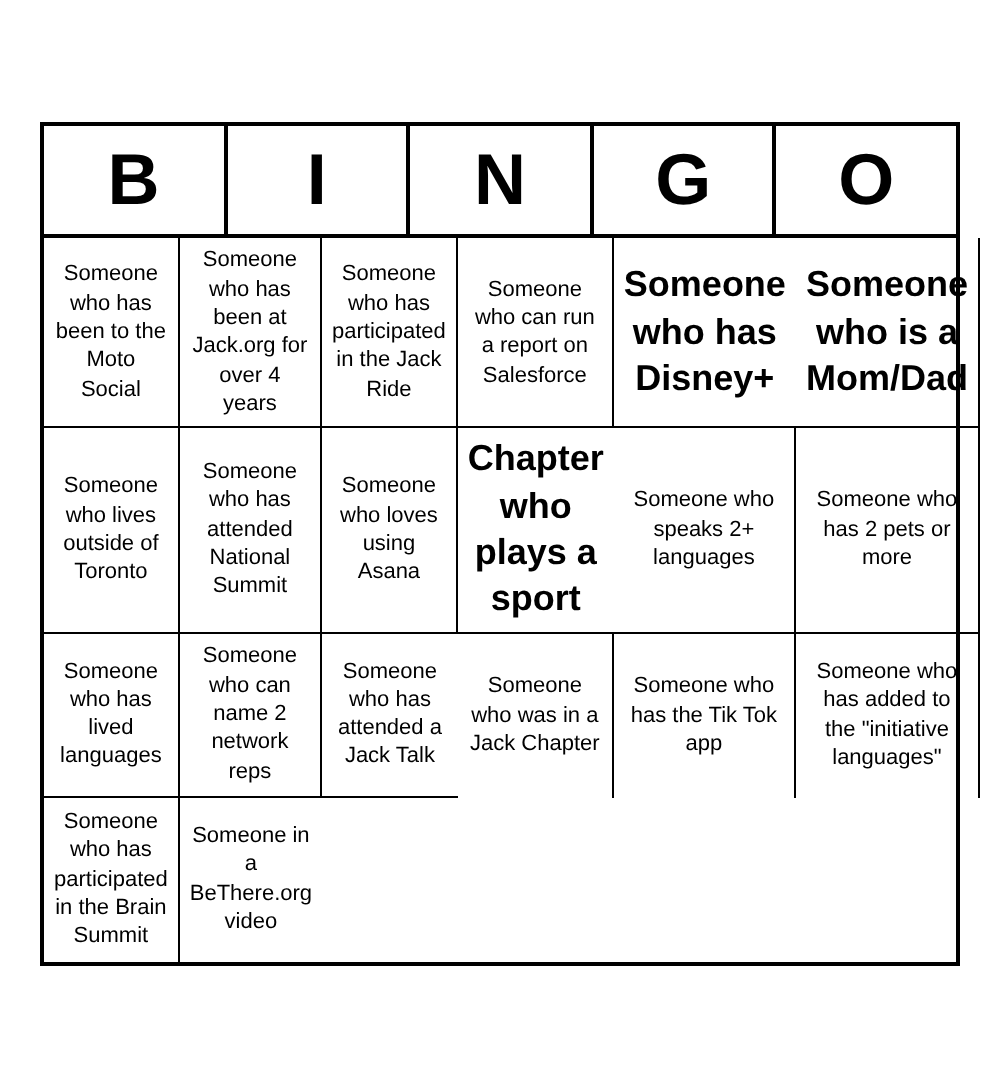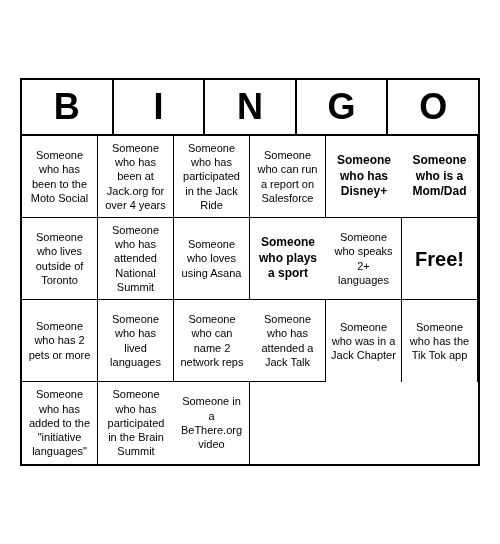--- a/index.html
+++ b/index.html
@@ -52,21 +52,21 @@
       border-right: none;
     }
     .bingo-grid .bingo-cell:nth-last-child(-n+5) {
       border-bottom: none;
     }
     .bingo-cell.free {
       font-size: 20px;
       font-weight: bold;
     }
     .bingo-cell.large-text {
-      font-size: 12px;
+      font-size: 18px;
       font-weight: bold;
     }
   </style>
 </head>
 <body>
 
 <div class="bingo-card">
   <div class="bingo-header">
   <div class="bingo-header-cell">B</div>
       <div class="bingo-header-cell">I</div>
@@ -77,23 +77,22 @@
   <div class="bingo-grid">
   <div class="bingo-cell">Someone who has been to the Moto Social</div>
       <div class="bingo-cell">Someone who has been at Jack.org for over 4 years</div>
       <div class="bingo-cell">Someone who has participated in the Jack Ride</div>
       <div class="bingo-cell">Someone who can run a report on Salesforce</div>
       <div class="bingo-cell large-text">Someone who has Disney+</div>
       <div class="bingo-cell large-text">Someone who is a Mom/Dad</div>
       <div class="bingo-cell">Someone who lives outside of Toronto</div>
       <div class="bingo-cell">Someone who has attended National Summit</div>
       <div class="bingo-cell">Someone who loves using Asana</div>
-      <div class="bingo-cell large-text">Someone who plays a sport</div>
+      <div class="bingo-cell large-text">Chapter who plays a sport</div>
       <div class="bingo-cell">Someone who speaks 2+ languages</div>
-      <div class="bingo-cell free">Free!</div>
       <div class="bingo-cell">Someone who has 2 pets or more</div>
       <div class="bingo-cell">Someone who has lived languages</div>
       <div class="bingo-cell">Someone who can name 2 network reps</div>
       <div class="bingo-cell">Someone who has attended a Jack Talk</div>
       <div class="bingo-cell">Someone who was in a Jack Chapter</div>
       <div class="bingo-cell">Someone who has the Tik Tok app</div>
       <div class="bingo-cell">Someone who has added to the "initiative languages"</div>
       <div class="bingo-cell">Someone who has participated in the Brain Summit</div>
       <div class="bingo-cell">Someone in a BeThere.org video</div>
     </div>

